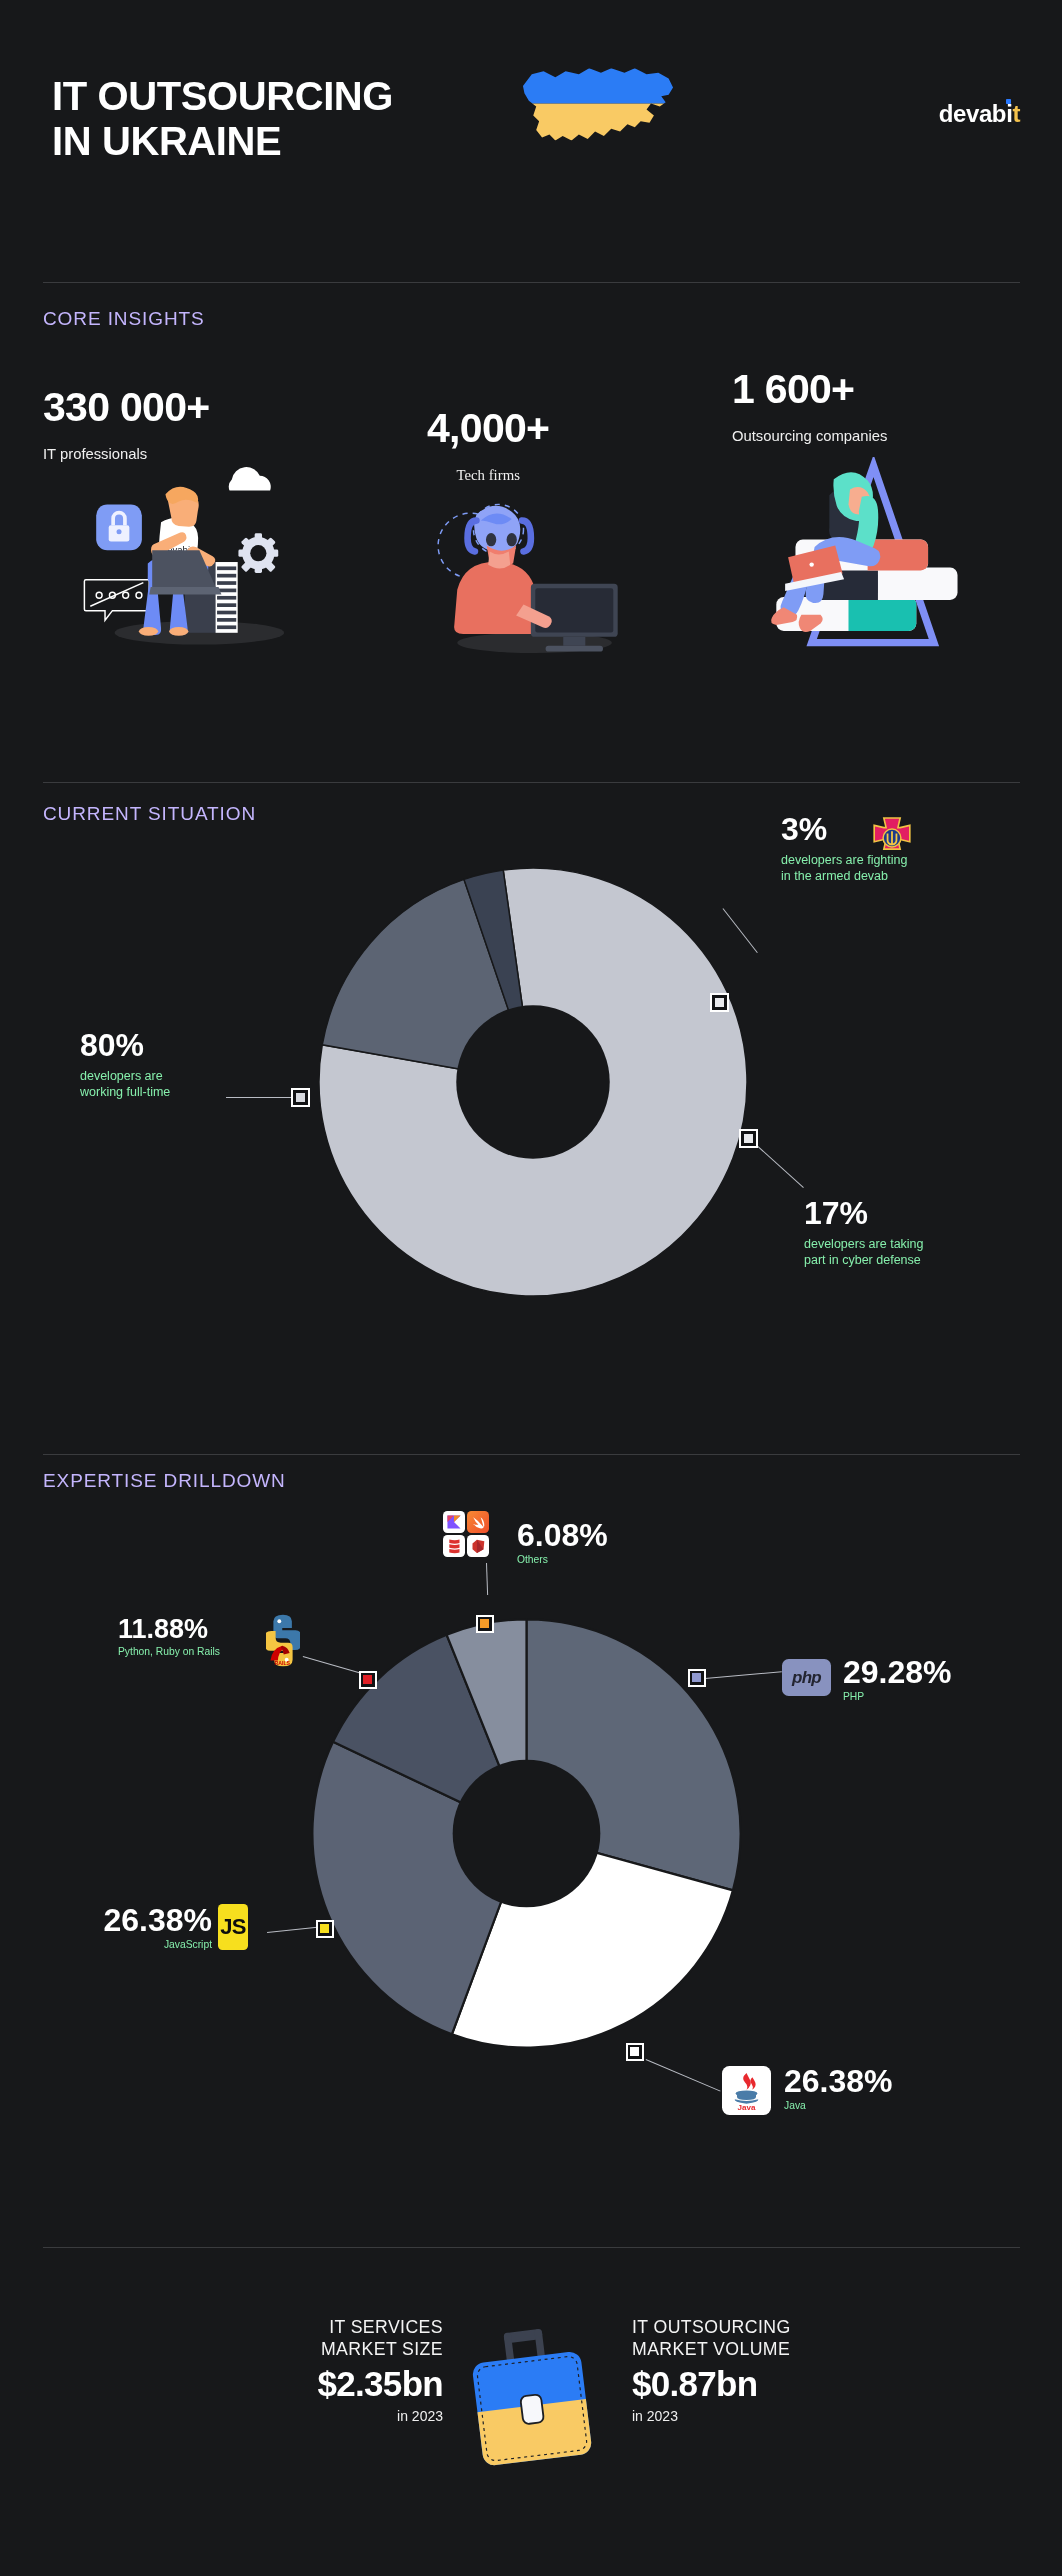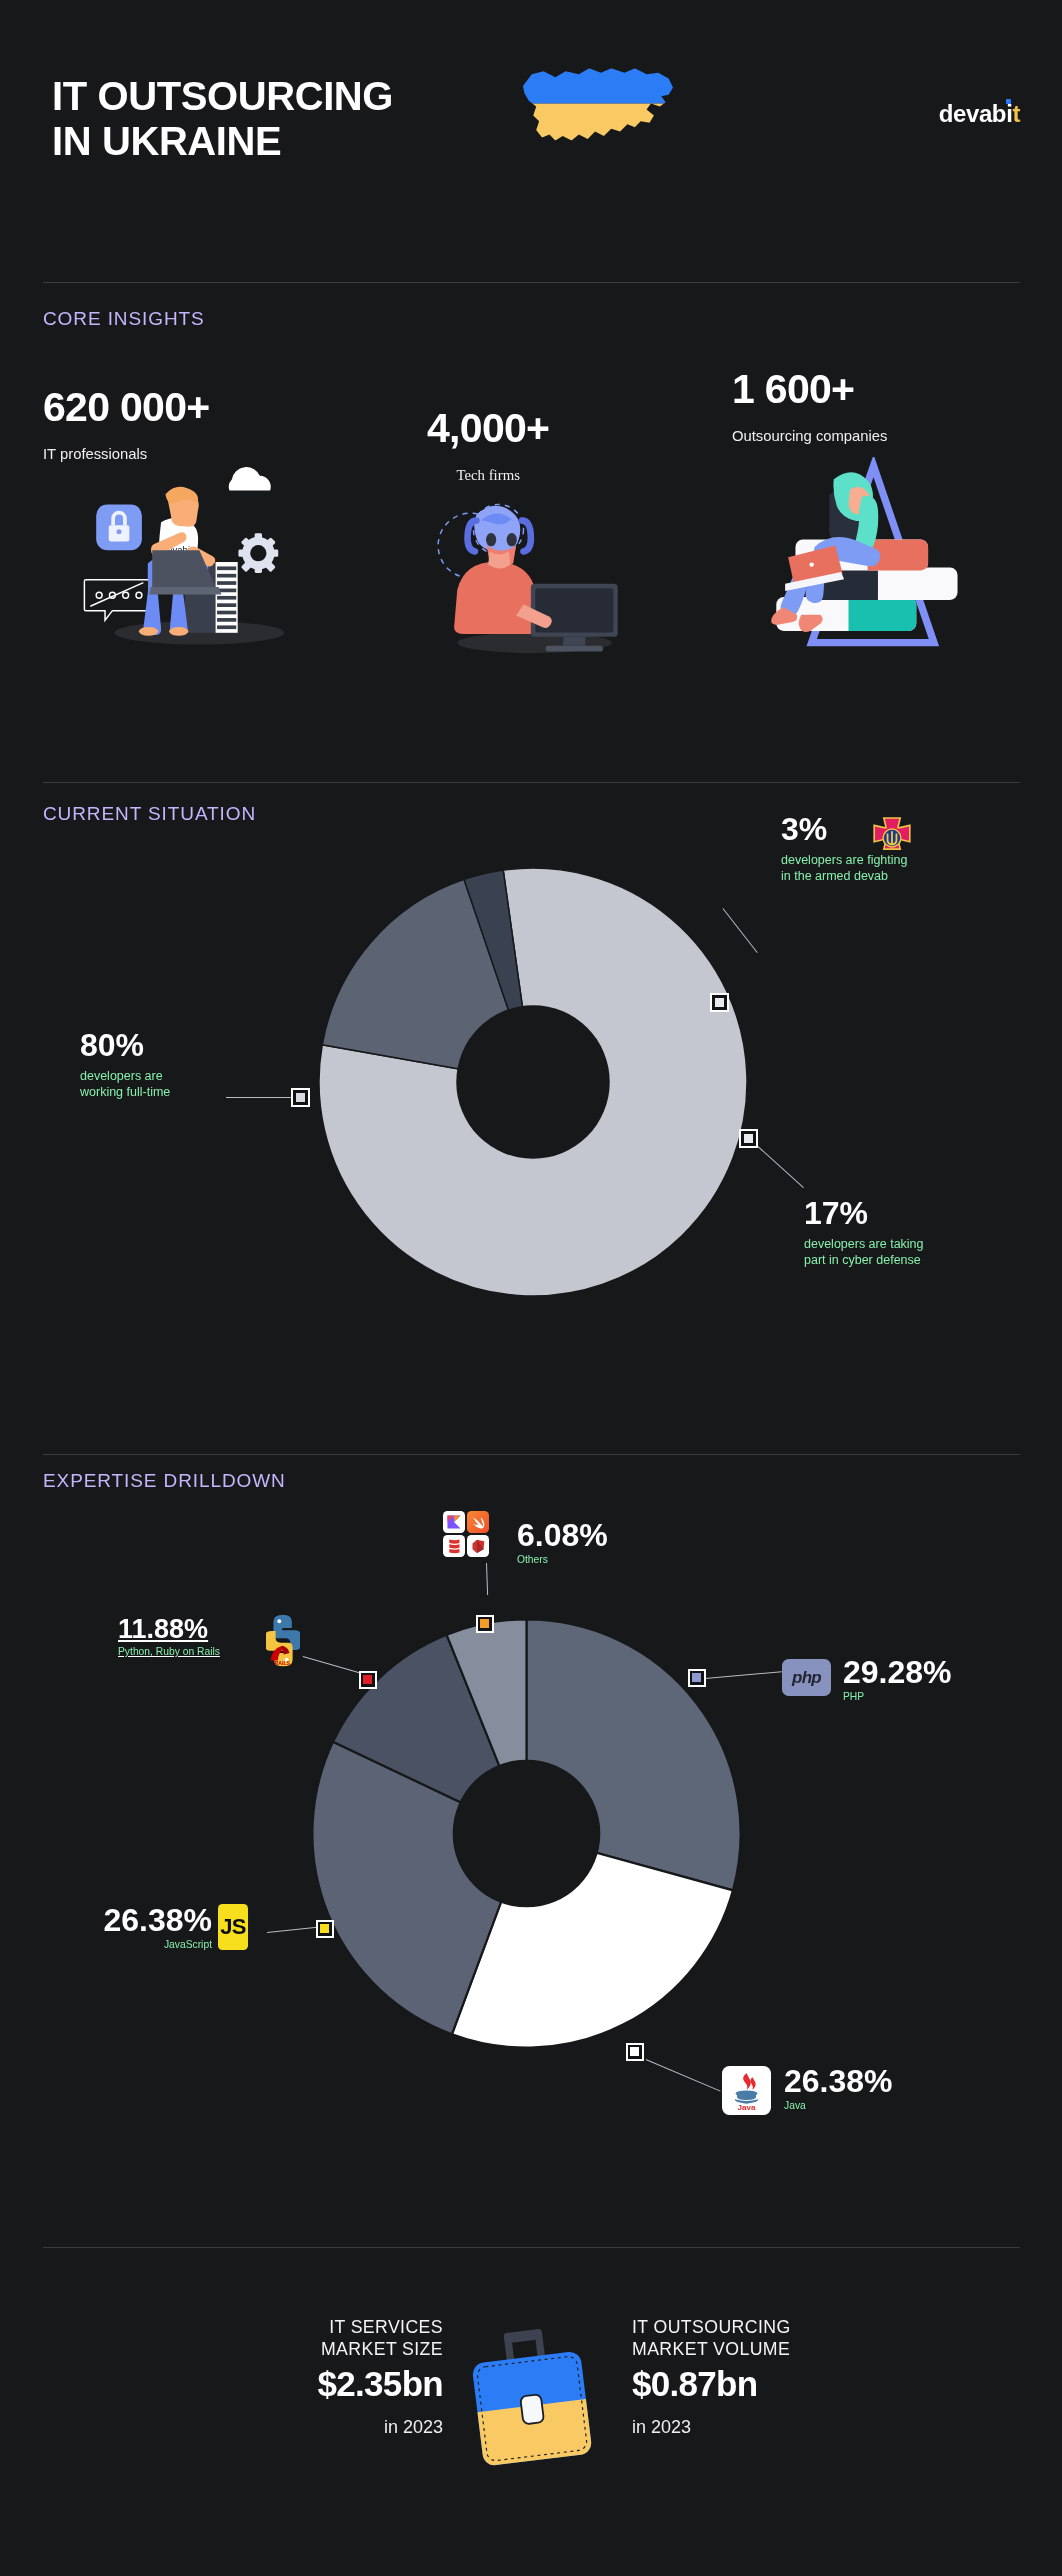--- a/index.html
+++ b/index.html
@@ -81,21 +81,21 @@
   .grid4 > div { border-radius:4.4px; display:flex; align-items:center; justify-content:center; }
 
   
   .foot-col { position:absolute; }
   .foot-col .cap {
     font-size:17.7px; font-weight:400; letter-spacing:0.4px; line-height:1.22; color:#f4f4f4;
   }
   .foot-col .amt {
     font-size:35px; font-weight:700; line-height:1; color:#ffffff; letter-spacing:-0.7px; margin-top:5.9px;
   }
-  .foot-col .yr { font-size:18px; color:#efefef; margin-top:16px; }
+  .foot-col .yr { font-size:14px; color:#efefef; margin-top:7px; }
   .foot-col.right { text-align:left; }
   .foot-col.left { text-align:right; }
 </style>
 </head>
 <body>
 
 <div class="page">
 
   <div class="header">
     <div class="title">
@@ -120,21 +120,21 @@
 
     <div class="logo">
       <span>devab</span><span class="dot-i"><span class="i-blue-dot"></span><span>i</span></span><span class="t-y">t</span>
     </div>
   </div>
 
   <div class="divider" style="top:282px;"></div>
   <div class="sec-title" style="top:308px;">CORE INSIGHTS</div>
 
   <div class="stat" style="left:43px; top:387px;">
-    <div class="big">620 000+</div>
+    <div class="big">330 000+</div>
     <div class="sub">IT professionals</div>
   </div>
   <svg class="illus" style="left:74px; top:450px;" width="236" height="199" viewBox="0 0 320 270">
     <ellipse cx="170" cy="248" rx="115" ry="16" fill="#2b2c2f"></ellipse>
 
     <rect x="30" y="74" width="62" height="62" rx="15" fill="#7f9cf5"></rect>
     <rect x="47" y="102" width="28" height="22" rx="3" fill="#eef1ff"></rect>
     <path d="M53,102 v-9 a8,8 0 0 1 16,0 v9" fill="none" stroke="#eef1ff" stroke-width="5"></path>
     <circle cx="61" cy="111" r="3.4" fill="#7f9cf5"></circle>
 
@@ -351,21 +351,21 @@
   <div class="badge php" style="left:782px; top:1659px; width:49px; height:37px;">php</div>
   <div class="lbl" style="left:843px; top:1656px;">
     <div class="pct">29.28%</div>
     <div class="desc tiny">PHP</div>
   </div>
   <div class="leader" style="left:705px; top:1678px; width:77px; transform:rotate(-5deg);"></div>
   <div class="marker" style="left:688px; top:1669px; width:17.7px; height:17.7px;">
     <i style="background:#9099cf"></i>
   </div>
 
-  <div class="lbl" style="left:118px; top:1616px;text-decoration:underline;">
+  <div class="lbl" style="left:118px; top:1616px;">
     <div class="pct sm">11.88%</div>
     <div class="desc tiny">Python, Ruby on Rails</div>
   </div>
   <svg style="position:absolute; left:266px; top:1613px;" width="34" height="55" viewBox="0 0 46 74">
     <path d="M23,2 q12,0 12,9 v9 h-13 v3 h18 q8,0 8,10 v8 q0,9 -9,9 h-6 v-9 q0,-7 -7,-7 h-10 q-6,0 -6,-6 v-17 q0,-9 13,-9z" fill="#3c78aa"></path>
     <path d="M23,72 q-12,0 -12,-9 v-9 h13 v-3 h-18 q-8,0 -8,-10 v-8 q0,-9 9,-9 h6 v9 q0,7 7,7 h10 q6,0 6,6 v17 q0,9 -13,9z" fill="#f5c542"></path>
     <circle cx="18" cy="11" r="2.6" fill="#fff"></circle>
     <circle cx="28" cy="63" r="2.6" fill="#fff"></circle>
     <g transform="translate(4,42)">
       <path d="M18,2 q-14,4 -16,20 h10 q1,-12 8,-16z" fill="#cc0000"></path>

